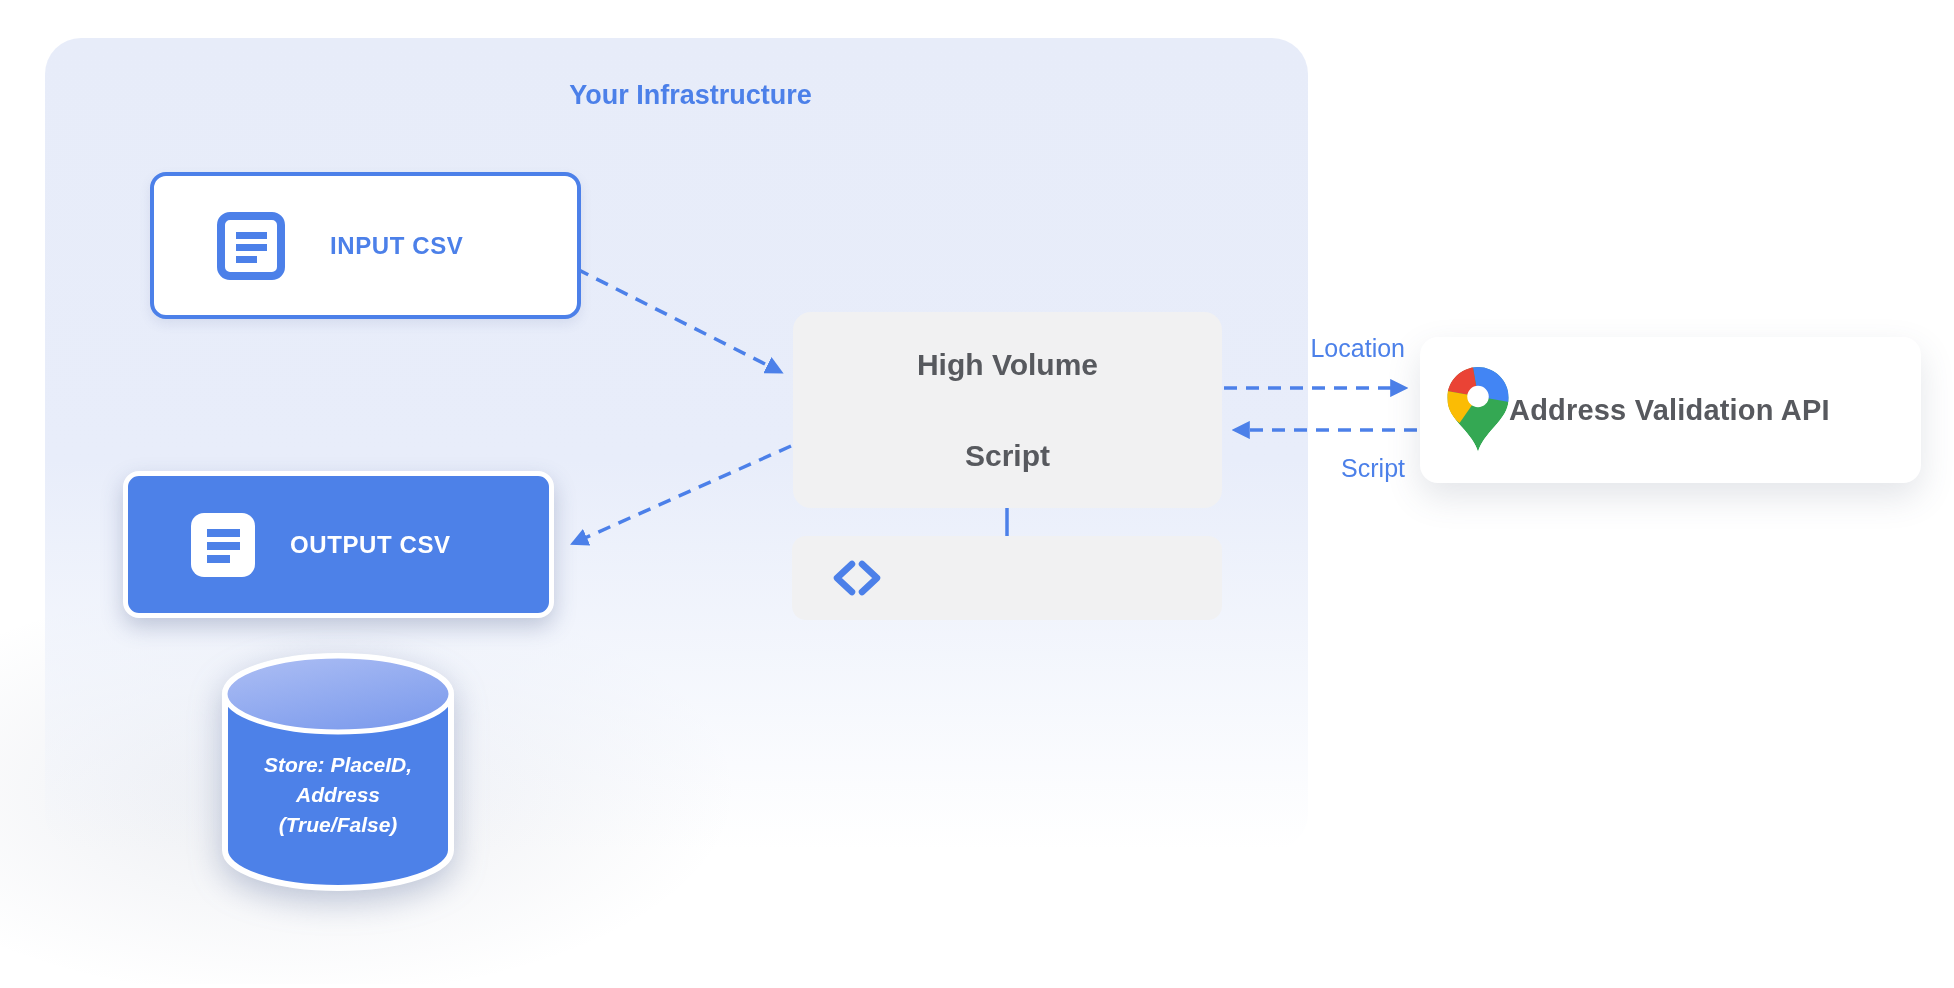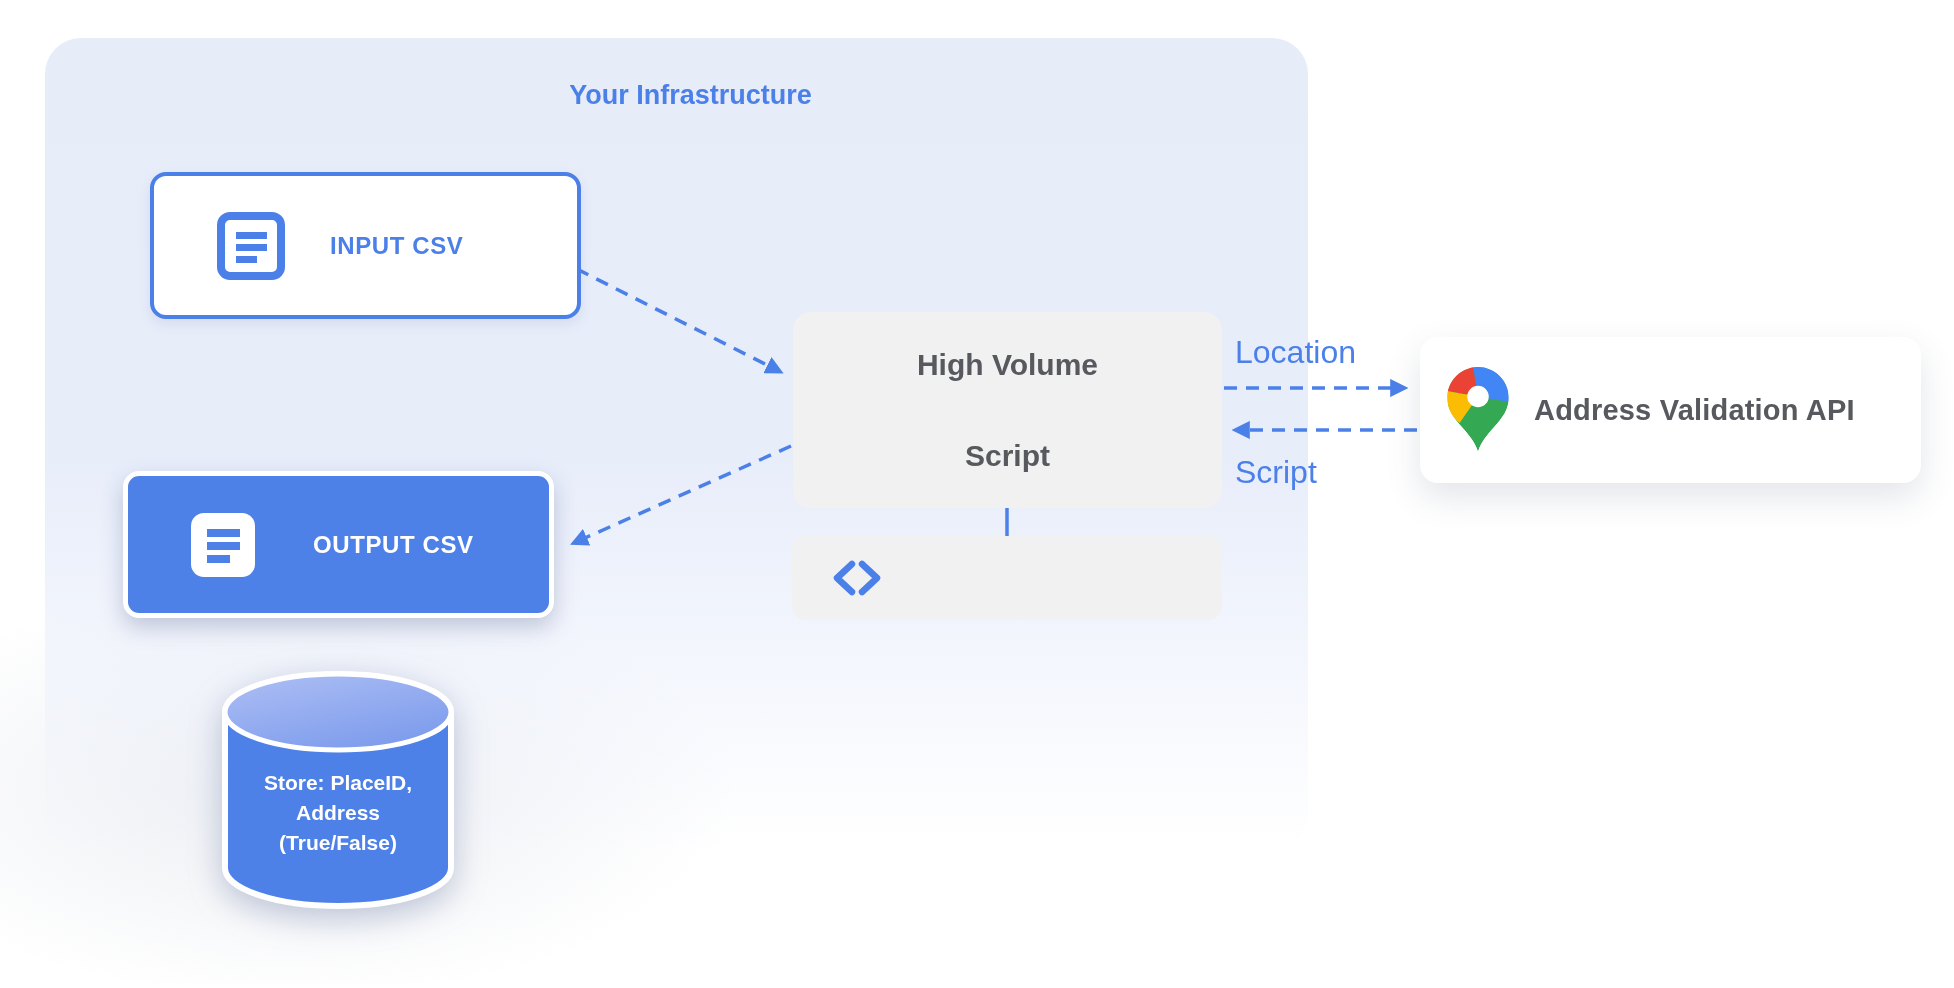--- a/index.html
+++ b/index.html
@@ -32,57 +32,57 @@
     left:123px;top:172px;width:431px;height:147px;
     background:#ffffff;border:4px solid #4c80e9;border-radius:16px;
     padding-left:62px;gap:44px;
     box-shadow:0 5px 12px rgba(80,100,160,0.12);
     margin-left:27px;
   }
   .input-node .label{font-size:24px;font-weight:bold;color:#4c80e9;letter-spacing:0.6px;}
   .output-node{
     left:123px;top:471px;width:431px;height:147px;
     background:#4d81e8;border:5px solid #ffffff;border-radius:16px;
-    padding-left:60px;gap:55px;
+    padding-left:60px;gap:32px;
     box-shadow:0 9px 22px rgba(60,80,130,0.28);
   }
   .output-node .label{font-size:24px;font-weight:bold;color:#ffffff;letter-spacing:0.6px;}
   .script-node{
     left:793px;top:312px;width:429px;height:196px;
     background:#f1f1f2;border-radius:18px;
     flex-direction:column;justify-content:center;
     text-align:center;
     gap:44px;
   }
   .script-node span{display:block;font-size:30px;font-weight:bold;color:#57595e;line-height:47px;}
   .lib-node{
     left:792px;top:536px;width:430px;height:84px;
     background:#f1f1f2;border-radius:14px;
     padding-left:40px;gap:40px;
   }
   .lib-node .lines span{display:block;font-size:26px;font-weight:bold;color:#57595e;line-height:35px;text-align:left;}
   .api-node{
     left:1420px;top:337px;width:501px;height:146px;
     background:#ffffff;border-radius:18px;
-    padding-left:27px;gap:25px;
+    padding-left:27px;
     box-shadow:0 14px 34px rgba(70,80,110,0.15);
   }
   .api-node .label{font-size:29px;font-weight:bold;color:#57595e;letter-spacing:0.2px;}
   
-  .cylinder{position:absolute;left:219px;top:668px;width:238px;height:250px;}
+  .cylinder{position:absolute;left:219px;top:650px;width:238px;height:250px;font-style:italic;}
   .cylinder svg{filter:drop-shadow(0 10px 16px rgba(80,100,150,0.35));}
   .cyl-text{
     position:absolute;left:0;top:100px;width:238px;
     text-align:center;color:#ffffff;font-weight:bold;font-size:21px;line-height:30px;
   }
   .cyl-text span{display:block;}
   
   .edge-label{
-    position:absolute;width:170px;text-align:left;
-    font-size:32px;color:#4c80e9;font-weight:normal;
+    position:absolute;width:170px;text-align:right;
+    font-size:25px;color:#4c80e9;font-weight:normal;
   }
   .edge-label.location{left:1235px;top:334px;}
   .edge-label.placeid{left:1235px;top:454px;}
 </style>
 </head>
 <body>
 
 <div class="canvas">
 
   <div class="infra-panel"></div>

